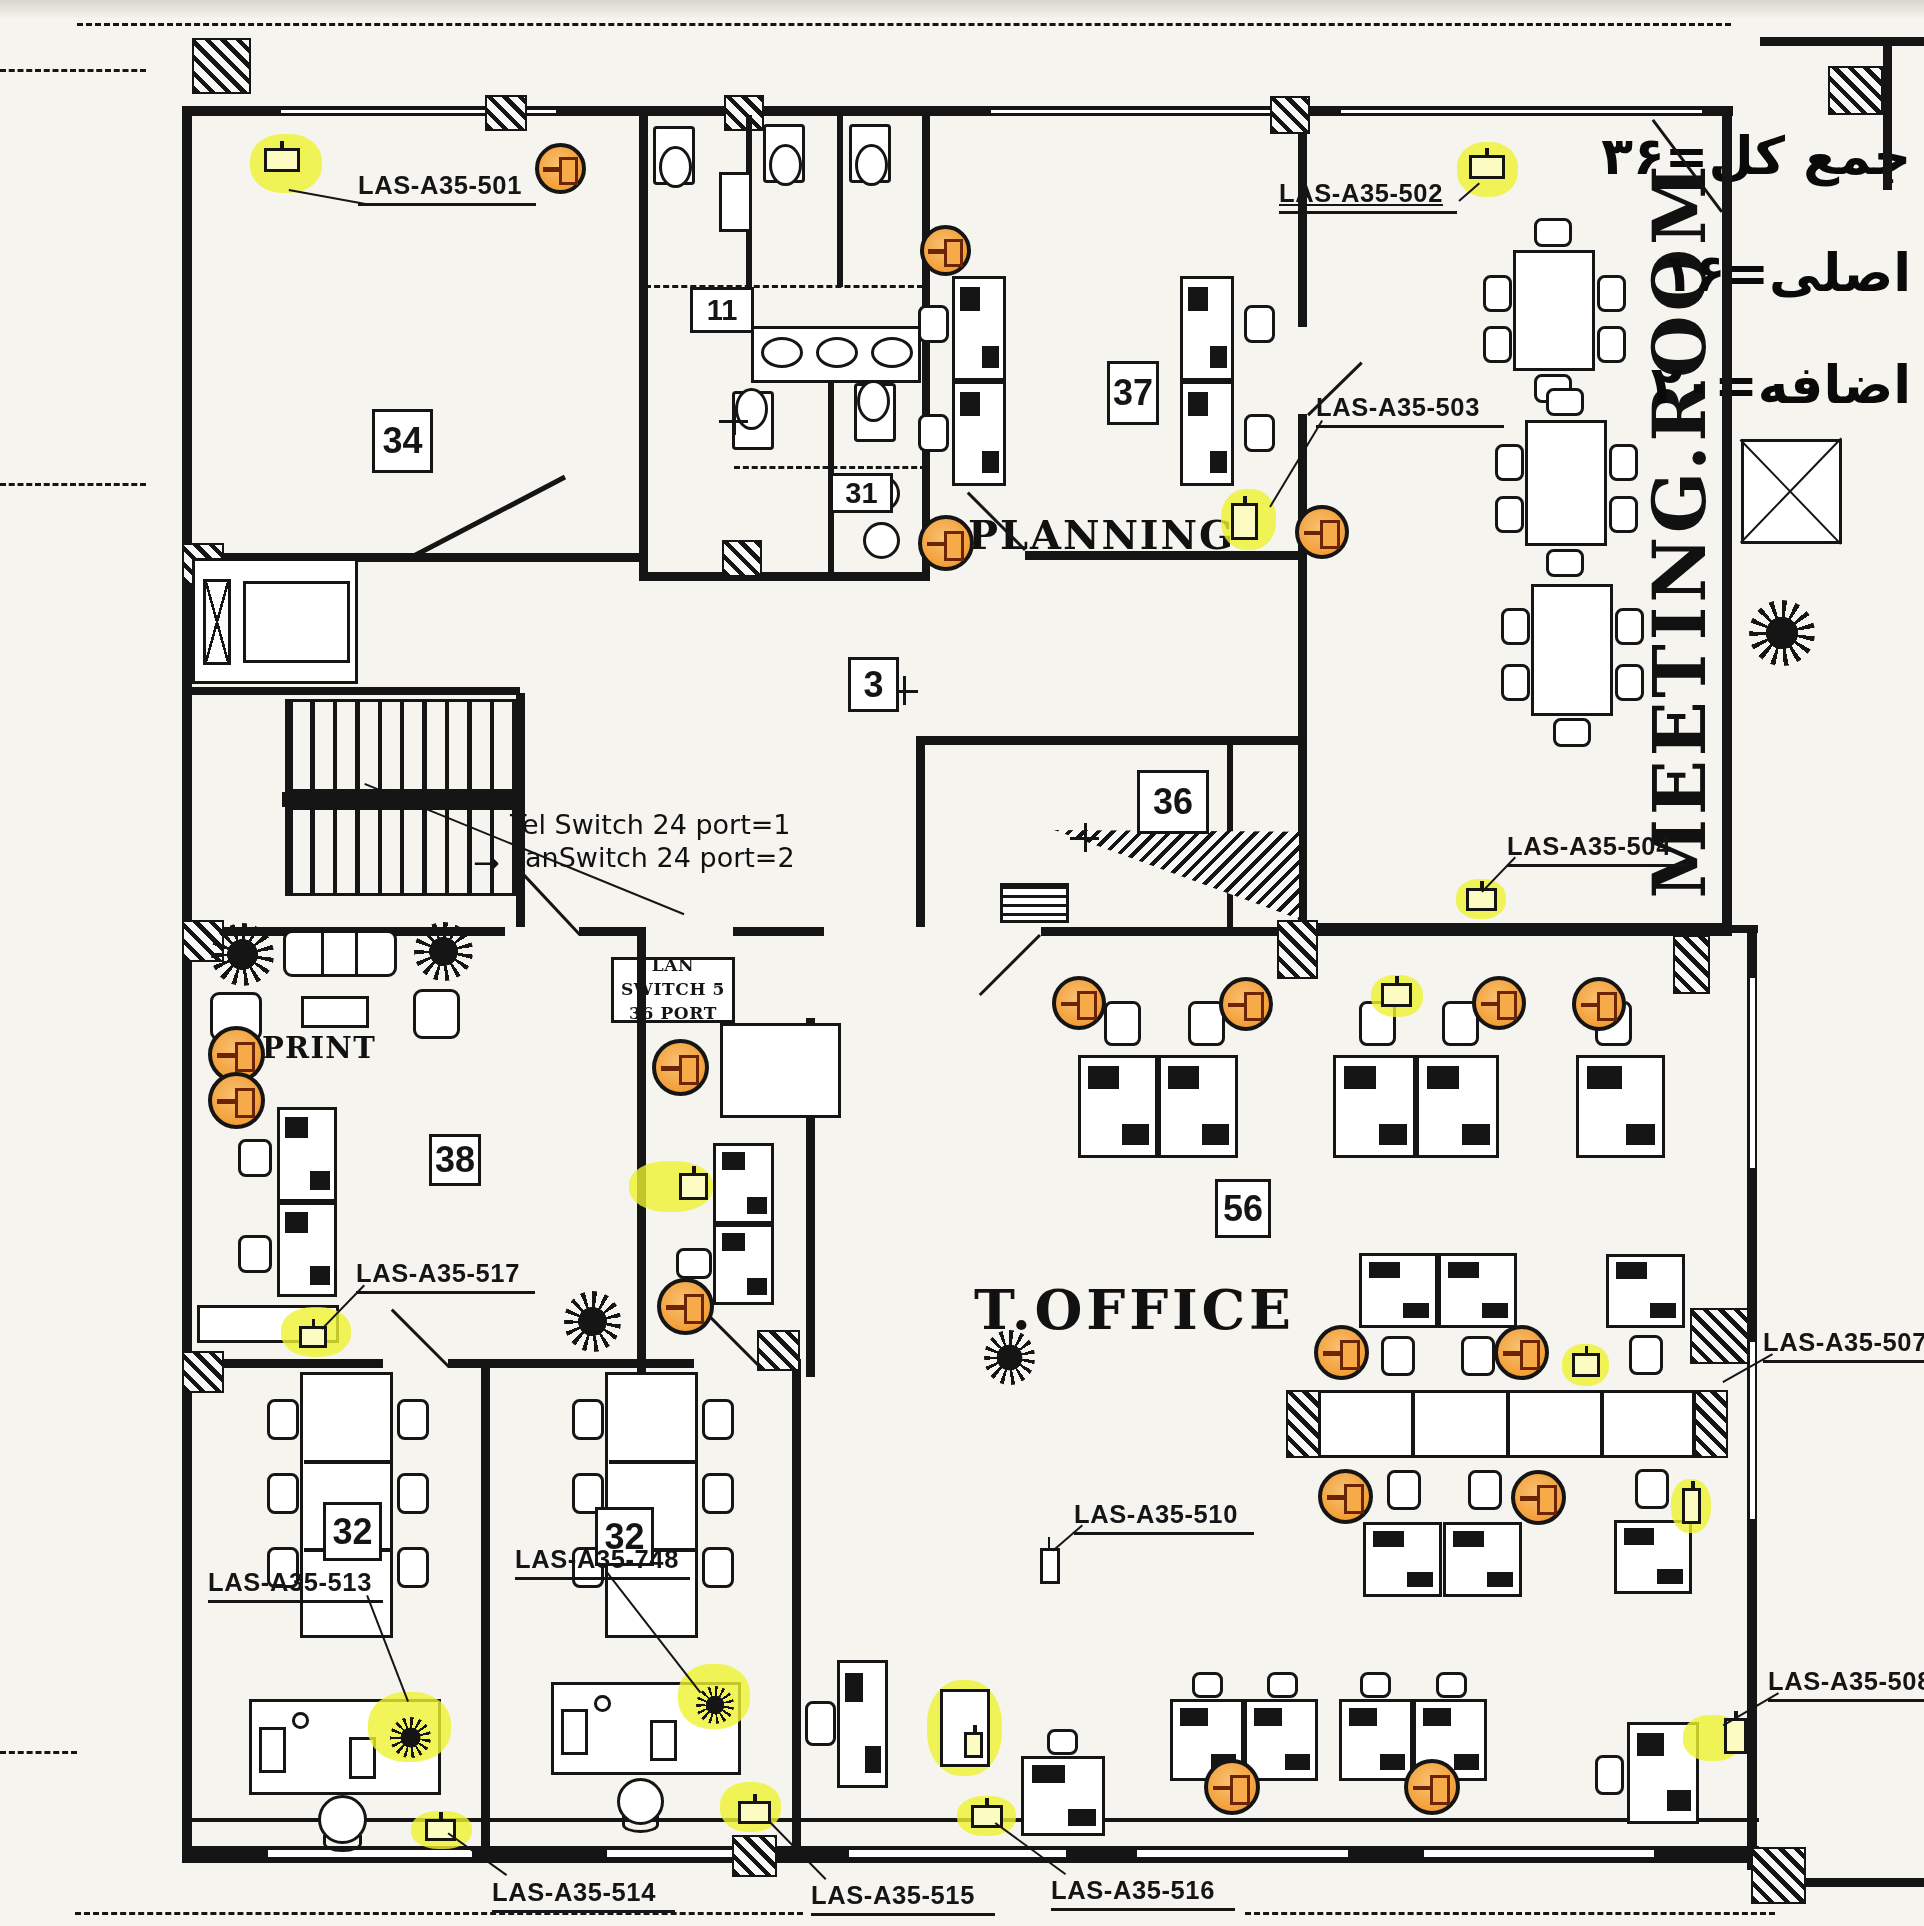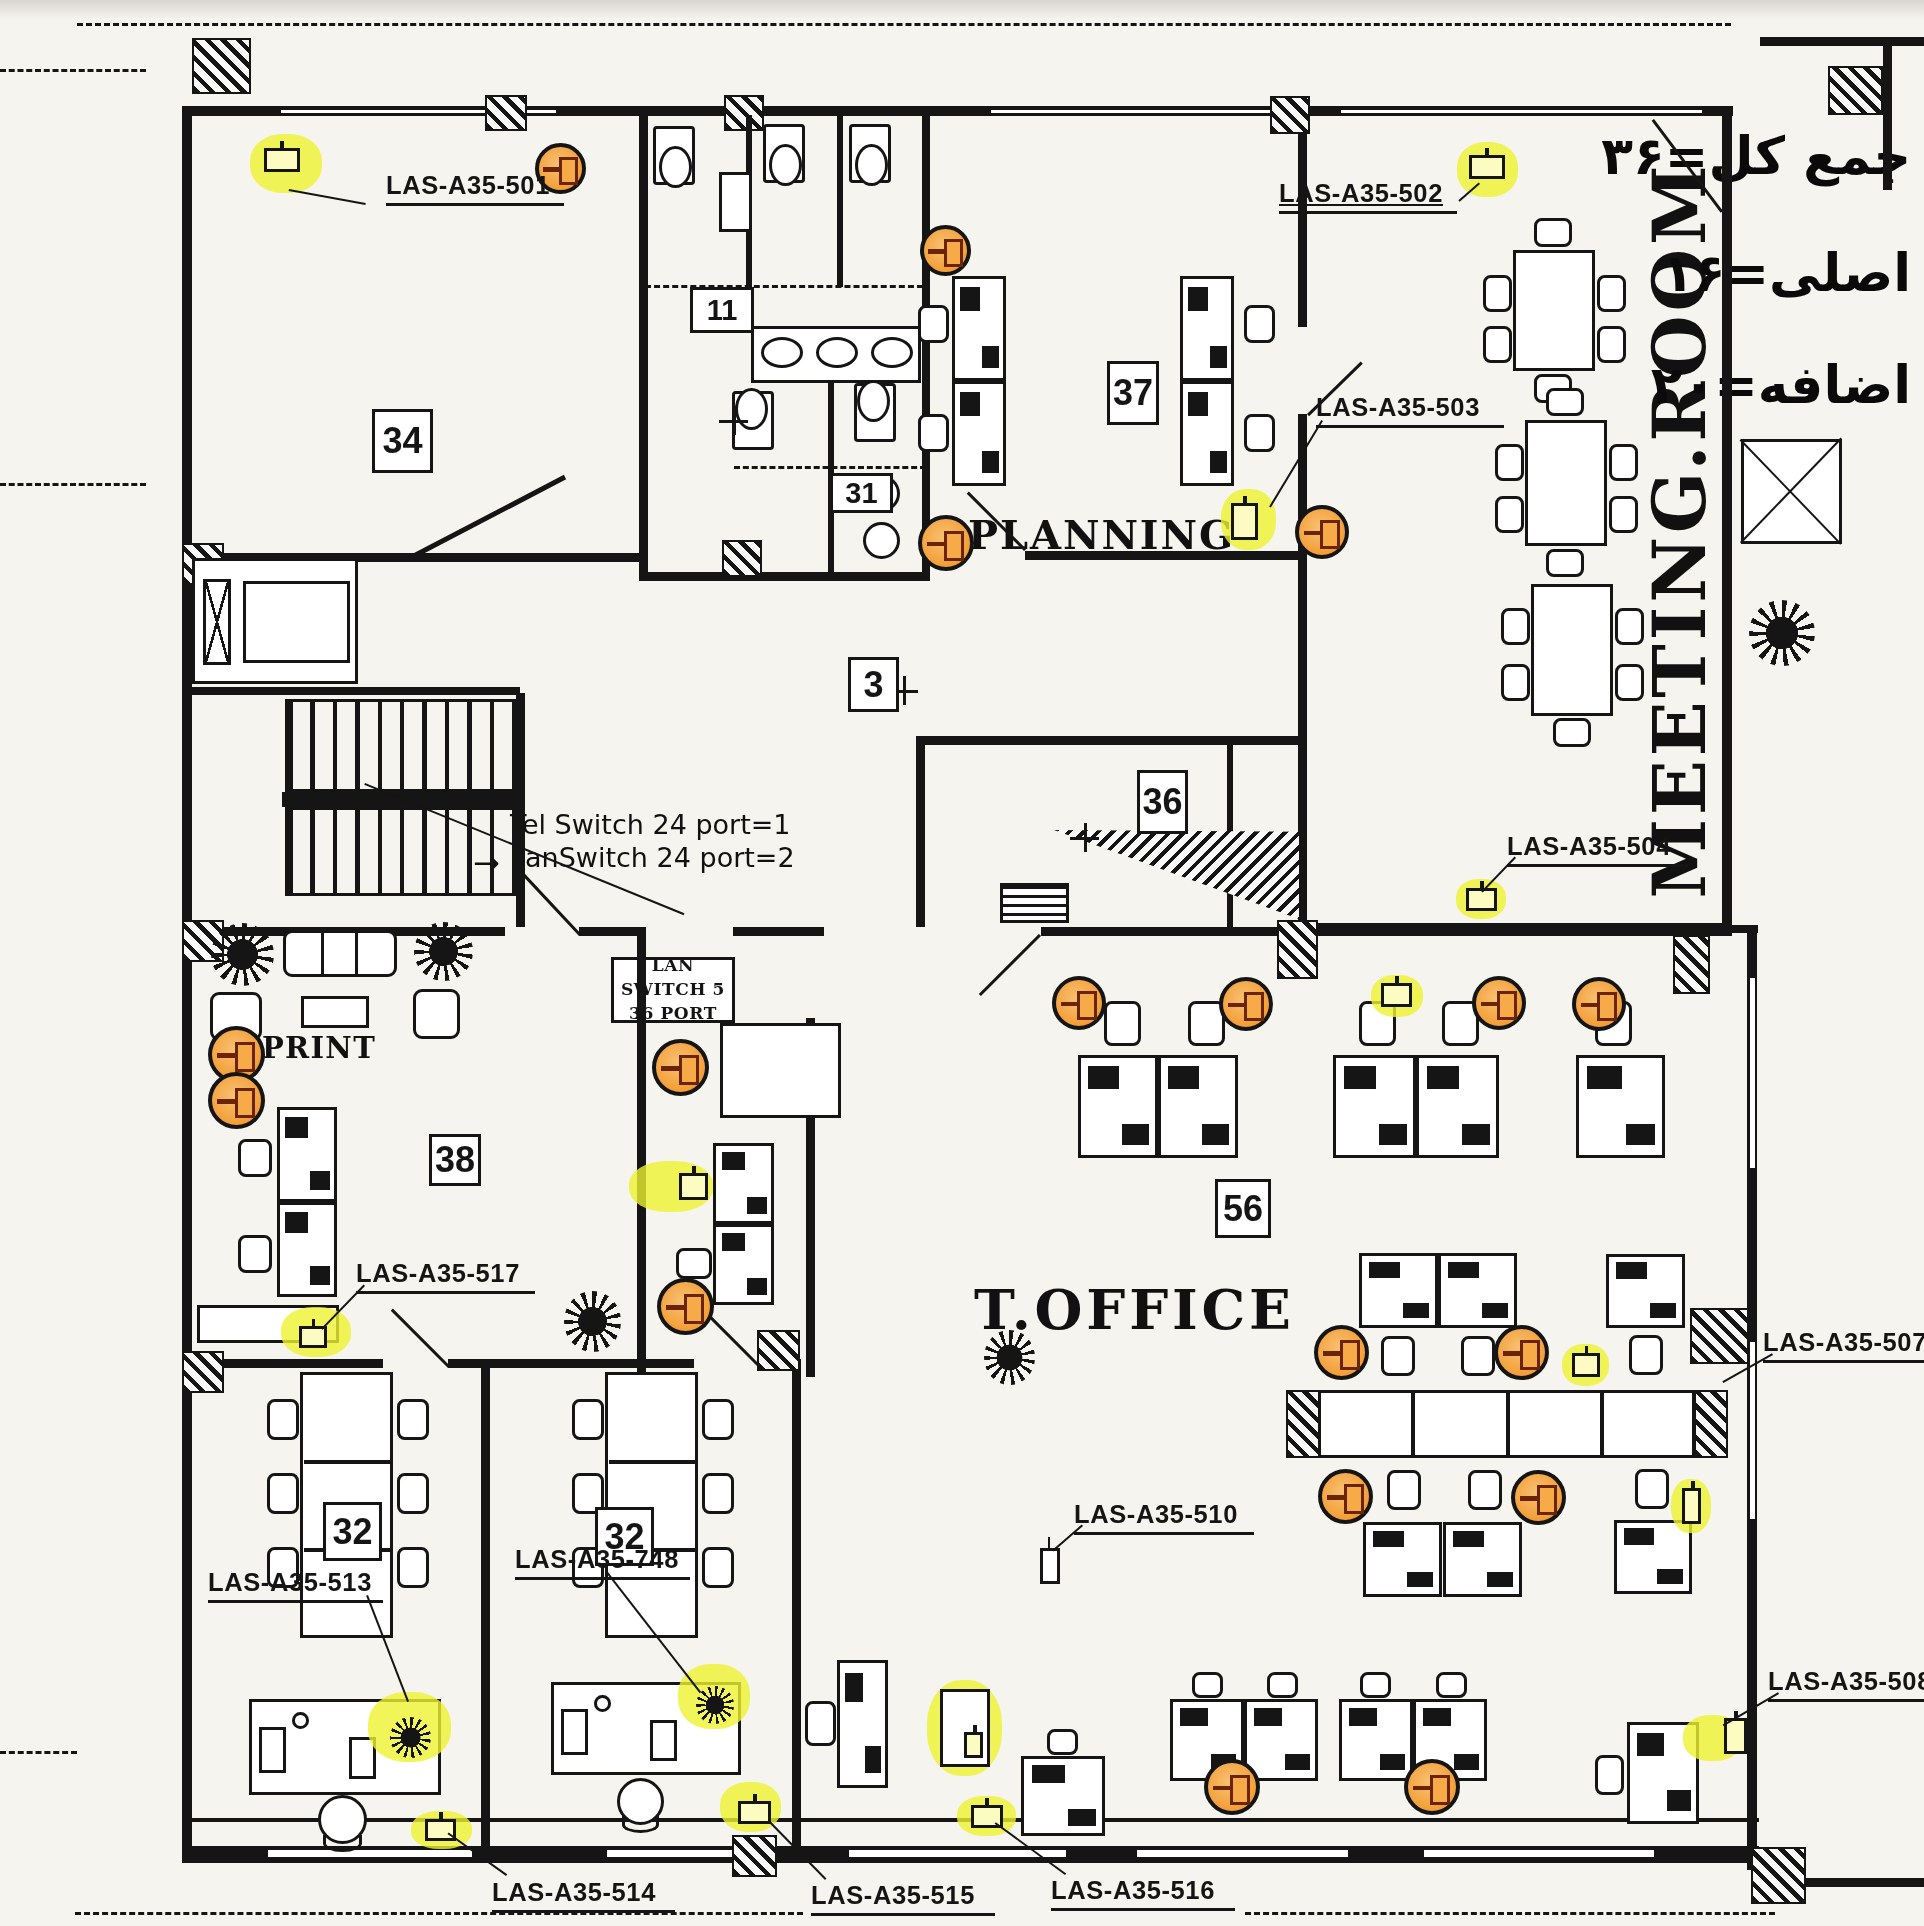--- a/index.html
+++ b/index.html
@@ -366,26 +366,26 @@
     <div class="s yrect" style="left: 738px; top: 1801px; width: 33px; height: 23px;"></div>
     <div class="s yrect" style="left: 971px; top: 1805px; width: 32px; height: 23px;"></div>
     <div class="s yrect" style="left: 964px; top: 1732px; width: 19px; height: 25.5px;"></div>
     <div class="s boxb" style="left: 1040px; top: 1548px; width: 20.4px; height: 36px;"></div>
     <div class="s line" style="left: 1050px; top: 1537px; width: 11.5px; border-top-width: 2.6px; transform: rotate(90deg);"></div>
     <div class="s rnum" style="left: 372px; top: 409px; width: 61px; height: 64px;">34</div>
     <div class="s rnum" style="left: 690px; top: 287px; width: 64px; height: 46px; font-size: 29px;">11</div>
     <div class="s rnum" style="left: 830px; top: 473px; width: 63px; height: 40px; font-size: 29px;">31</div>
     <div class="s rnum" style="left: 1107px; top: 361px; width: 52px; height: 64px;">37</div>
     <div class="s rnum" style="left: 848px; top: 657px; width: 51px; height: 55px;">3</div>
-    <div class="s rnum" style="left: 1137px; top: 770px; width: 51px; height: 64px;">36</div>
+    <div class="s rnum" style="left: 1137px; top: 770px; width: 72px; height: 64px;">36</div>
     <div class="s rnum" style="left: 429px; top: 1134px; width: 52px; height: 52px;">38</div>
     <div class="s rnum" style="left: 1215px; top: 1179px; width: 56px; height: 59px;">56</div>
     <div class="s rnum" style="left: 323px; top: 1502px; width: 59px; height: 59px;">32</div>
     <div class="s rnum" style="left: 595px; top: 1507px; width: 59px; height: 59px;">32</div>
-    <div class="s plabel" style="left: 358px; top: 171px; width: 178px; margin-left: 28px;">LAS-A35-501</div>
+    <div class="s plabel" style="left: 358px; top: 171px; width: 178px;">LAS-A35-501</div>
     <div class="s line" style="left: 289px; top: 189px; width: 78px; transform: rotate(10.3889deg);"></div>
     <div class="s plabel" style="left: 1279px; top: 179px; width: 178px; text-decoration: underline;">LAS-A35-502</div>
     <div class="s line" style="left: 1480px; top: 184px; width: 27px; transform: rotate(138.814deg);"></div>
     <div class="s plabel" style="left: 1316px; top: 393px; width: 188px;">LAS-A35-503</div>
     <div class="s line" style="left: 1323px; top: 421px; width: 101px; transform: rotate(121.088deg);"></div>
     <div class="s plabel" style="left: 1507px; top: 832px; width: 181px;">LAS-A35-504</div>
     <div class="s line" style="left: 1516px; top: 858px; width: 48px; transform: rotate(133.919deg);"></div>
     <div class="s plabel" style="left: 1763px; top: 1328px; width: 161px;">LAS-A35-507</div>
     <div class="s line" style="left: 1773px; top: 1355px; width: 57px; transform: rotate(150.573deg);"></div>
     <div class="s plabel" style="left: 1768px; top: 1667px; width: 157px;">LAS-A35-508</div>

